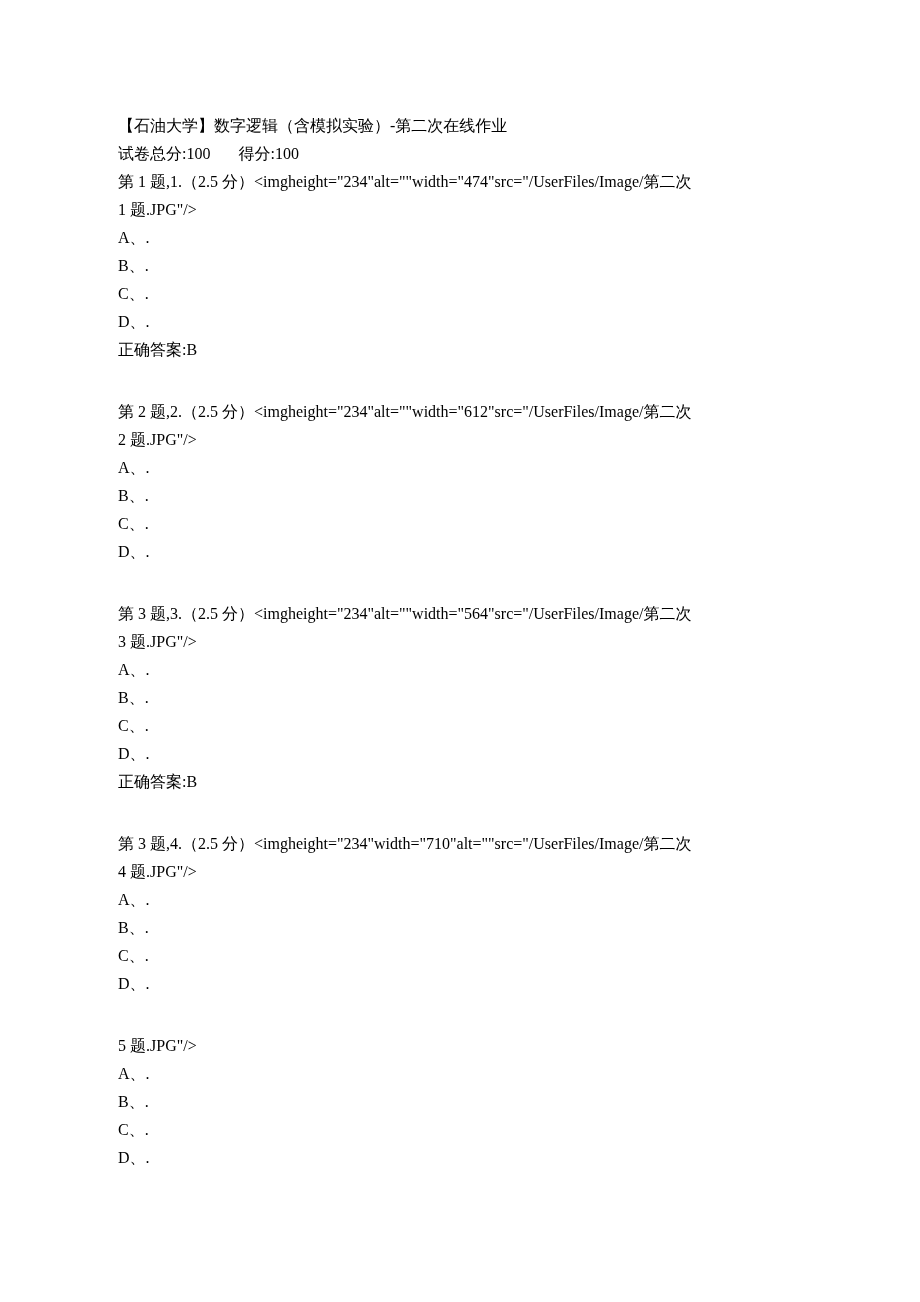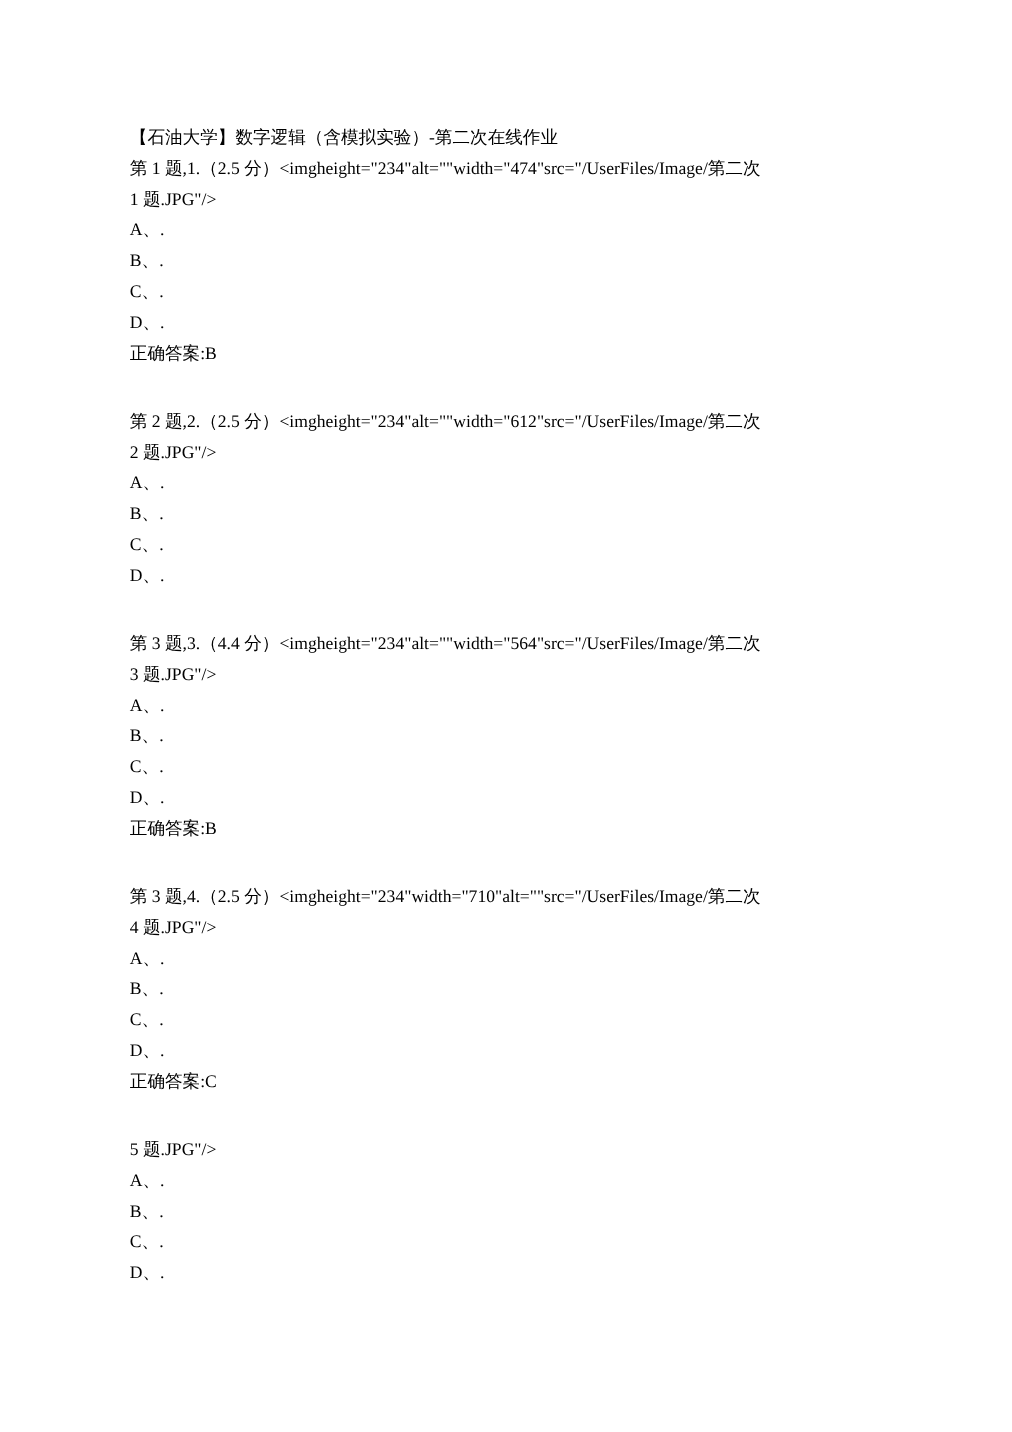--- a/index.html
+++ b/index.html
@@ -28,20 +28,21 @@
     margin-bottom: 34px;
   }
 </style>
 </head>
 <body>
 
 <div class="page">
 
   <div class="header-block">
     <div class="line">【石油大学】数字逻辑（含模拟实验）-第二次在线作业</div>
+    <div class="line">试卷总分:100       得分:100</div>
     <div>
       <div class="line"><span>第 1 题,1.（2.5 分）</span><span>&lt;imgheight="234"alt=""width="474"src="/UserFiles/Image/第二次</span></div>
       <div class="line">1 题.JPG"/&gt;</div>
       <div class="line">A、.</div>
       <div class="line">B、.</div>
       <div class="line">C、.</div>
       <div class="line">D、.</div>
       <div class="line">正确答案:B</div>
     </div>
   </div>
@@ -49,37 +50,36 @@
   <div class="block">
     <div class="line"><span>第 2 题,2.（2.5 分）</span><span>&lt;imgheight="234"alt=""width="612"src="/UserFiles/Image/第二次</span></div>
     <div class="line">2 题.JPG"/&gt;</div>
     <div class="line">A、.</div>
     <div class="line">B、.</div>
     <div class="line">C、.</div>
     <div class="line">D、.</div>
   </div>
 
   <div class="block">
-    <div class="line"><span>第 3 题,3.（4.4 分）</span><span>&lt;imgheight="234"alt=""width="564"src="/UserFiles/Image/第二次</span></div>
+    <div class="line"><span>第 3 题,3.（2.5 分）</span><span>&lt;imgheight="234"alt=""width="564"src="/UserFiles/Image/第二次</span></div>
     <div class="line">3 题.JPG"/&gt;</div>
     <div class="line">A、.</div>
     <div class="line">B、.</div>
     <div class="line">C、.</div>
     <div class="line">D、.</div>
     <div class="line">正确答案:B</div>
   </div>
 
   <div class="block">
     <div class="line"><span>第 3 题,4.（2.5 分）</span><span>&lt;imgheight="234"width="710"alt=""src="/UserFiles/Image/第二次</span></div>
     <div class="line">4 题.JPG"/&gt;</div>
     <div class="line">A、.</div>
     <div class="line">B、.</div>
     <div class="line">C、.</div>
     <div class="line">D、.</div>
-    <div class="line">正确答案:C</div>
   </div>
 
   <div class="block">
     <div class="line">5 题.JPG"/&gt;</div>
     <div class="line">A、.</div>
     <div class="line">B、.</div>
     <div class="line">C、.</div>
     <div class="line">D、.</div>
   </div>
 

